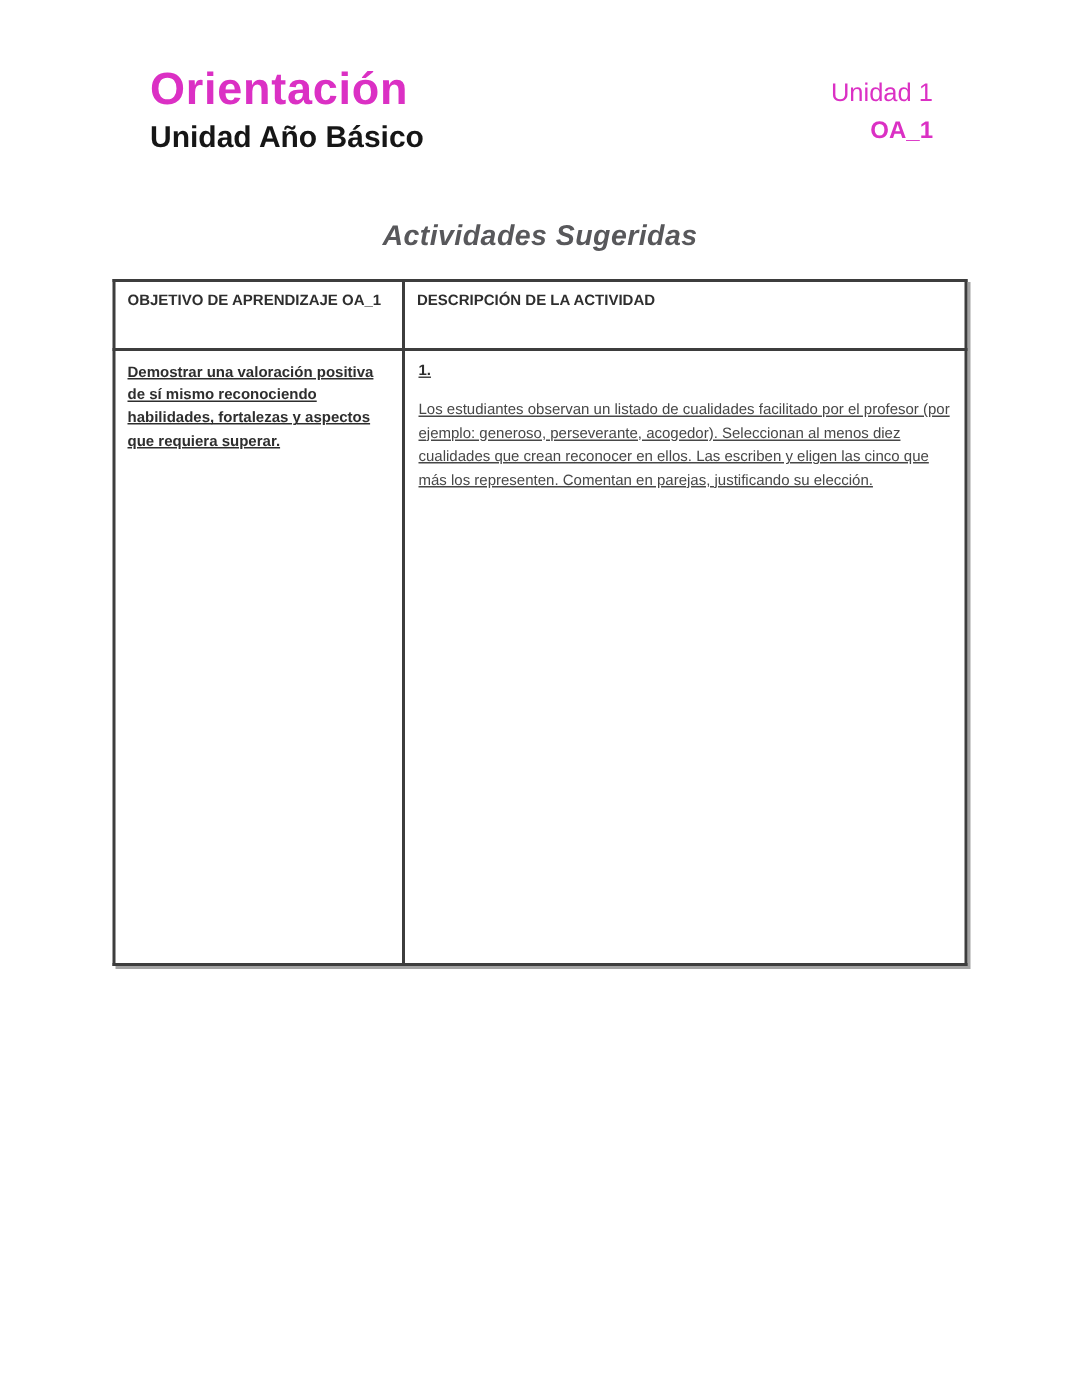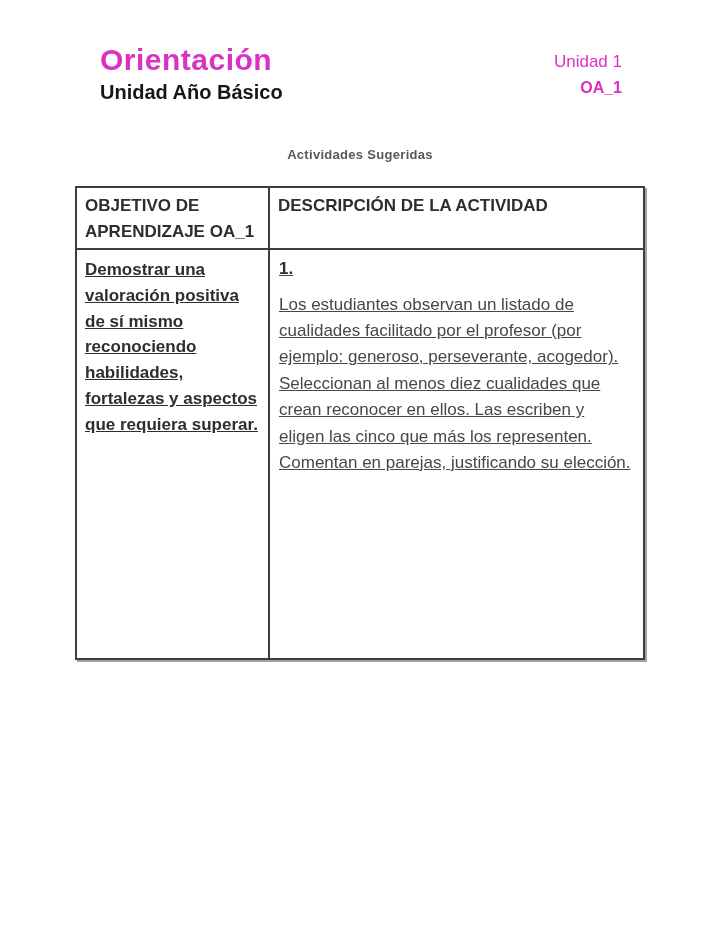--- a/index.html
+++ b/index.html
@@ -58,40 +58,41 @@
     margin-top:7px;
     line-height:1.1;
   }
   .section-title{
     position:absolute;
     top:147px;
     left:0;
     width:720px;
     margin:0;
     text-align:center;
-    font-size:13px;
+    font-size:19px;
     font-weight:bold;
     color:var(--heading-gray);
     letter-spacing:0.3px;
+    font-style:italic;
   }
   table.activities-table{
     position:absolute;
     top:186px;
     left:75px;
     width:568px;
     border-collapse:collapse;
     table-layout:fixed;
     background:#ffffff;
     box-shadow:2px 2px 0 #a3a3a3;
   }
   .activities-table th,
   .activities-table td{
     border:2px solid var(--border-dark);
     vertical-align:top;
-    font-size:17px;
+    font-size:10px;
   }
   .activities-table th{
     font-weight:bold;
     color:var(--text-dark);
     padding:5px 8px 4px 8px;
     height:46px;
     line-height:1.5;
   }
   th.col-objective{
     width:193px;

